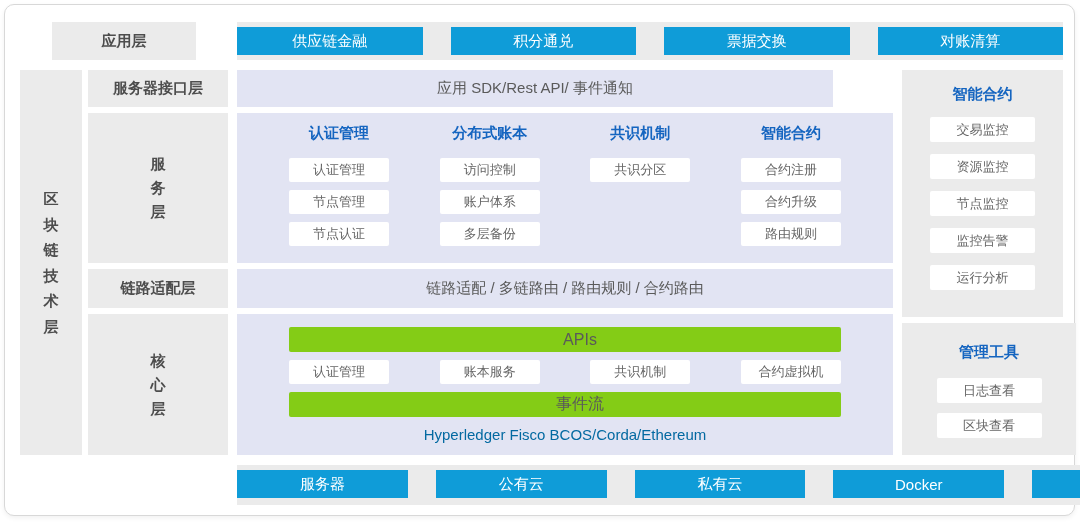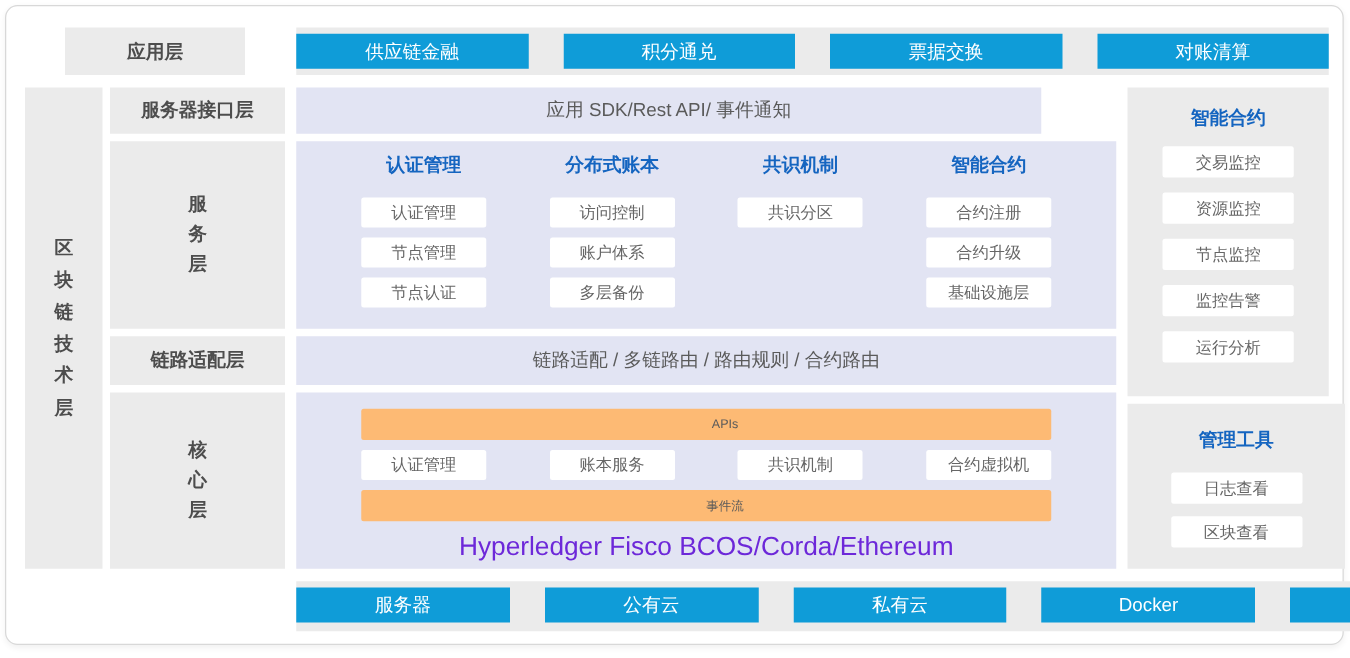--- a/index.html
+++ b/index.html
@@ -17,25 +17,25 @@
   .btn{flex:1;background:#0f9cd8;color:#fff;font-size:15px;
        display:flex;align-items:center;justify-content:center;margin:5px 0;}
   .strip{display:flex;gap:28px;}
   .col-hdr{font-size:15px;font-weight:bold;color:#1565c0;line-height:16px;
            margin-bottom:17px;white-space:nowrap;}
   .wbox{width:100px;height:24px;background:#fff;border-radius:2px;margin-bottom:8px;
         display:flex;align-items:center;justify-content:center;
         font-size:13px;color:#666;white-space:nowrap;}
   .svc-box{display:flex;justify-content:space-between;padding:12px 52px 0;box-sizing:border-box;}
   .svc-col{width:100px;display:flex;flex-direction:column;align-items:center;}
-  .core-bar{position:absolute;left:52px;right:52px;height:25px;background:#fdba74;border-radius:2px;
-            display:flex;align-items:center;justify-content:center;font-size:10px;color:#5a5a5a;padding-left:30px;}
+  .core-bar{position:absolute;left:52px;right:52px;height:25px;background:#84cc16;border-radius:2px;
+            display:flex;align-items:center;justify-content:center;font-size:16px;color:#5a5a5a;padding-left:30px;}
   .core-mods{position:absolute;left:52px;right:52px;top:46px;display:flex;justify-content:space-between;}
   .core-mods .wbox{margin-bottom:0;}
-  .platforms{position:absolute;left:0;right:0;top:112px;text-align:center;font-size:21px;color:#6d28d9;}
+  .platforms{position:absolute;left:0;right:0;top:112px;text-align:center;font-size:15px;color:#0369a1;}
   .card{display:flex;flex-direction:column;align-items:center;box-sizing:border-box;}
   .card-hdr{font-size:15px;font-weight:bold;color:#1565c0;}
   .pbox{width:105px;height:25px;background:#fff;border-radius:2px;
         display:flex;align-items:center;justify-content:center;
         font-size:13px;color:#666;white-space:nowrap;}
 </style>
 </head>
 <body>
 
 <div class="canvas">
@@ -78,21 +78,21 @@
       <div class="wbox">多层备份</div>
     </div>
     <div class="svc-col">
       <div class="col-hdr">共识机制</div>
       <div class="wbox">共识分区</div>
     </div>
     <div class="svc-col">
       <div class="col-hdr">智能合约</div>
       <div class="wbox">合约注册</div>
       <div class="wbox">合约升级</div>
-      <div class="wbox">基础设施层</div>
+      <div class="wbox">路由规则</div>
     </div>
   </div>
 
   <div class="abs lav center content-text" style="left:237px;top:269px;width:656px;height:39px;">链路适配 / 多链路由 / 路由规则 / 合约路由</div>
 
   <div class="abs lav" style="left:237px;top:314px;width:656px;height:141px;">
     <div class="core-bar" style="top:13px;">APIs</div>
     <div class="core-mods">
       <div class="wbox">认证管理</div>
       <div class="wbox">账本服务</div>

